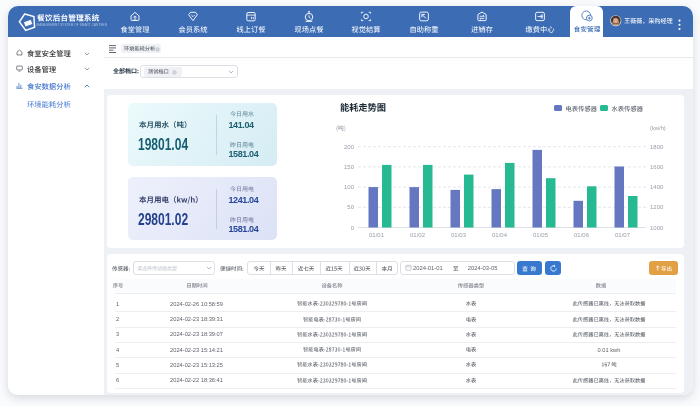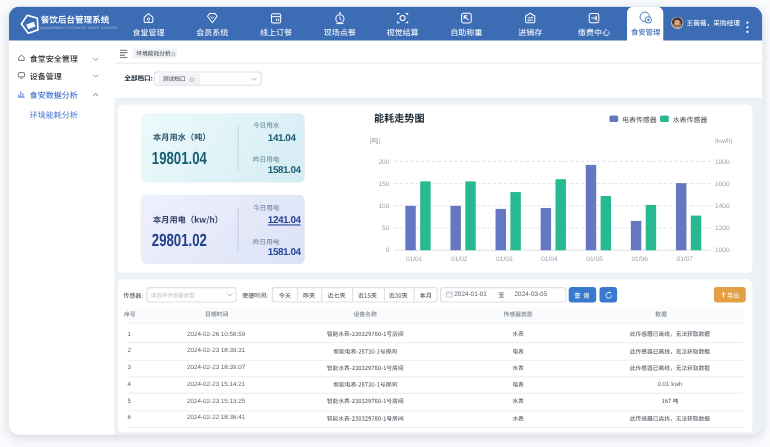--- a/index.html
+++ b/index.html
@@ -9,21 +9,21 @@
 .navit svg.ic { position:absolute; left:50%; transform:translateX(-50%); top:4.3px; }
 #acttab { position:absolute; left:562px; top:0; width:33px; height:32px; background:#fff; border-radius:6px 6px 0 0; }
 #side { position:absolute; left:0; top:31px; width:96px; height:358px; background:#fff; }
 #tabrow { position:absolute; left:96px; top:31px; width:589px; height:20.5px; background:#fff; border-bottom:1px solid #e7e9ed; }
 #dkrow { position:absolute; left:96px; top:51.5px; width:589px; height:32px; background:#fff; }
 #content { position:absolute; left:96px; top:83px; width:589px; height:306px; background:#edf0f4; }
 .card { position:absolute; background:#fff; border-radius:4px; }
 .stat { position:absolute; width:149px; height:63px; border-radius:5px; }
 .stat .num { position:absolute; left:10.5px; top:33.3px; font-size:16px; font-weight:bold; transform:scaleX(.75); transform-origin:0 50%; }
 .stat .div { position:absolute; left:88px; top:12px; width:1px; height:40px; }
-.stat .sv { position:absolute; left:116px; font-size:9px; font-weight:bold; letter-spacing:-.4px; }
+.stat .sv { position:absolute; left:101px; font-size:9px; font-weight:bold; letter-spacing:-.4px; }
 .inb { position:absolute; border:1px solid #dcdfe6; border-radius:3px; background:#fff; }
 .blbtn { position:absolute; top:7px; height:13.5px; border-radius:3px; background:#3879cf; }
 .td { position:absolute; font-size:5.7px; color:#5f646c; transform:translateX(-50%); white-space:nowrap; }
 .rline { position:absolute; width:561px; height:1px; background:#eceef2; }
 </style></head><body>
 <div id="app">
 <div id="hdr"></div>
 <svg class="abs" style="left:9px;top:5px;" width="21" height="21" viewBox="0 0 24 24">
 <g transform="rotate(-20 12 12)">
         <path d="M12 2.8 L20.8 9.2 L17.4 20.8 L6.6 20.8 L3.2 9.2 Z" fill="none" stroke="#fff" stroke-width="1.7"></path>
@@ -270,21 +270,21 @@
           <path id="t21" d="M3.3 -4V-1.5H1.9C2.4 -2.2 2.9 -3.1 3.2 -4ZM4.2 -4H4.3C4.6 -3.1 5 -2.2 5.6 -1.5H4.2ZM3.3 -6.4V-4.9H0.4V-4H2.3C1.8 -2.9 1.1 -1.8 0.2 -1.2C0.4 -1 0.7 -0.7 0.8 -0.4C1.1 -0.7 1.4 -1 1.7 -1.3V-0.6H3.3V0.7H4.2V-0.6H5.8V-1.3C6 -1 6.3 -0.7 6.6 -0.5C6.7 -0.7 7.1 -1.1 7.3 -1.3C6.4 -1.9 5.6 -2.9 5.2 -4H7.1V-4.9H4.2V-6.4Z M8.9 -6V-3.5C8.9 -2.4 8.8 -0.9 7.7 0C7.9 0.1 8.2 0.5 8.4 0.7C9.1 0.1 9.4 -0.7 9.6 -1.6H12.8V-0.5C12.8 -0.3 12.8 -0.3 12.6 -0.3C12.4 -0.3 11.8 -0.3 11.3 -0.3C11.4 -0 11.6 0.4 11.7 0.7C12.4 0.7 13 0.6 13.3 0.5C13.7 0.3 13.8 0.1 13.8 -0.5V-6ZM9.8 -5.1H12.8V-4.2H9.8ZM9.8 -3.4H12.8V-2.5H9.8C9.8 -2.8 9.8 -3.1 9.8 -3.4Z M16.1 -5.9V-3.2C16.1 -2.1 16 -0.8 15.2 0.1C15.4 0.2 15.7 0.5 15.9 0.7C16.4 0.1 16.7 -0.7 16.8 -1.5H18.4V0.6H19.3V-1.5H20.9V-0.4C20.9 -0.3 20.8 -0.2 20.7 -0.2C20.5 -0.2 20 -0.2 19.6 -0.2C19.7 0 19.9 0.4 19.9 0.6C20.6 0.6 21 0.6 21.4 0.5C21.7 0.3 21.8 0.1 21.8 -0.4V-5.9ZM16.9 -5H18.4V-4.1H16.9ZM20.9 -5V-4.1H19.3V-5ZM16.9 -3.3H18.4V-2.4H16.9C16.9 -2.7 16.9 -2.9 16.9 -3.2ZM20.9 -3.3V-2.4H19.3V-3.3Z M25.7 -2.9V-2.2H24.3V-2.9ZM26.7 -2.9H28.2V-2.2H26.7ZM25.7 -3.7H24.3V-4.4H25.7ZM26.7 -3.7V-4.4H28.2V-3.7ZM23.3 -5.3V-0.8H24.3V-1.3H25.7V-0.9C25.7 0.3 26 0.6 27 0.6C27.3 0.6 28.2 0.6 28.5 0.6C29.4 0.6 29.7 0.1 29.8 -1C29.6 -1.1 29.3 -1.2 29.1 -1.3V-5.3H26.7V-6.3H25.7V-5.3ZM28.9 -1.3C28.8 -0.5 28.8 -0.3 28.4 -0.3C28.2 -0.3 27.4 -0.3 27.1 -0.3C26.7 -0.3 26.7 -0.4 26.7 -0.9V-1.3Z M35 -2.9C35 -1.2 35.6 -0 36.5 0.8L37.2 0.4C36.4 -0.4 35.8 -1.4 35.8 -2.9C35.8 -4.3 36.4 -5.3 37.2 -6.1L36.5 -6.5C35.6 -5.7 35 -4.5 35 -2.9Z M38.1 0H39.2V-1.1L39.8 -1.7L40.8 0H42L40.4 -2.5L41.9 -4.2H40.6L39.2 -2.4H39.2V-6H38.1Z M43.3 0H44.6L45 -1.8C45.1 -2.2 45.2 -2.6 45.2 -3.1H45.3C45.4 -2.6 45.4 -2.2 45.5 -1.8L46 0H47.3L48.3 -4.2H47.3L46.8 -2.1C46.7 -1.7 46.7 -1.3 46.6 -0.9H46.6C46.5 -1.3 46.4 -1.7 46.3 -2.1L45.8 -4.2H44.8L44.3 -2.1C44.2 -1.7 44.1 -1.3 44 -0.9H44C43.9 -1.3 43.9 -1.7 43.8 -2.1L43.3 -4.2H42.2Z M48.6 1.4H49.3L51.2 -6H50.5Z M52 0H53.1V-2.9C53.4 -3.2 53.6 -3.4 54 -3.4C54.4 -3.4 54.6 -3.1 54.6 -2.5V0H55.7V-2.6C55.7 -3.7 55.3 -4.3 54.4 -4.3C53.8 -4.3 53.4 -4 53 -3.7L53.1 -4.5V-6H52Z M58.7 -2.9C58.7 -4.5 58.1 -5.7 57.3 -6.5L56.5 -6.1C57.3 -5.3 57.9 -4.3 57.9 -2.9C57.9 -1.4 57.3 -0.4 56.5 0.4L57.3 0.8C58.1 -0 58.7 -1.2 58.7 -2.9Z"></path>
         </g>
       </svg>
 <div class="num" style="color:#24418d;">29801.02</div>
 <div class="div" style="background:#c3cbe8;"></div>
 <svg class="abs" style="left:102.50px;top:8.90px;" width="24.00" height="6.66" viewBox="0 -5.12 24.00 6.66" overflow="visible">
         <g fill="#7e88ad">
           <path id="t22" d="M2.3 -3.1C2.7 -2.8 3.2 -2.4 3.5 -2.1L3.9 -2.5C3.6 -2.8 3.1 -3.2 2.7 -3.5ZM0.9 -2.1V-1.6H4.2C3.8 -1 3.2 -0.3 2.7 0.3L3.3 0.5C3.9 -0.3 4.7 -1.2 5.2 -1.9L4.8 -2.2L4.7 -2.1ZM2.9 -5.1C2.3 -4.2 1.3 -3.4 0.2 -2.9C0.3 -2.8 0.5 -2.6 0.6 -2.4C1.5 -2.8 2.4 -3.5 3 -4.3C3.7 -3.5 4.6 -2.9 5.4 -2.4C5.5 -2.6 5.7 -2.8 5.8 -3C5 -3.3 4 -4 3.4 -4.7L3.5 -4.9Z M7.6 -2.1H10.4V-0.5H7.6ZM7.6 -2.6V-4.1H10.4V-2.6ZM7 -4.7V0.4H7.6V0H10.4V0.4H11V-4.7Z M12.9 -4.7V-2.5C12.9 -1.6 12.8 -0.6 12.2 0.2C12.3 0.2 12.5 0.4 12.6 0.5C13.1 0 13.3 -0.6 13.4 -1.3H14.8V0.4H15.3V-1.3H16.8V-0.2C16.8 -0.1 16.8 -0.1 16.6 -0.1C16.5 -0.1 16.1 -0.1 15.7 -0.1C15.8 0.1 15.9 0.3 15.9 0.5C16.5 0.5 16.8 0.5 17.1 0.4C17.3 0.3 17.4 0.1 17.4 -0.2V-4.7ZM13.5 -4.1H14.8V-3.3H13.5ZM16.8 -4.1V-3.3H15.3V-4.1ZM13.5 -2.7H14.8V-1.8H13.4C13.4 -2.1 13.5 -2.3 13.5 -2.5ZM16.8 -2.7V-1.8H15.3V-2.7Z M20.7 -2.4V-1.6H19.3V-2.4ZM21.3 -2.4H22.6V-1.6H21.3ZM20.7 -2.9H19.3V-3.6H20.7ZM21.3 -2.9V-3.6H22.6V-2.9ZM18.7 -4.2V-0.7H19.3V-1.1H20.7V-0.6C20.7 0.2 20.9 0.4 21.6 0.4C21.8 0.4 22.7 0.4 22.9 0.4C23.5 0.4 23.7 0.1 23.8 -0.8C23.6 -0.9 23.4 -1 23.2 -1.1C23.2 -0.3 23.1 -0.2 22.8 -0.2C22.6 -0.2 21.8 -0.2 21.7 -0.2C21.3 -0.2 21.3 -0.2 21.3 -0.6V-1.1H23.2V-4.2H21.3V-5H20.7V-4.2Z"></path>
         </g>
       </svg>
-<div class="sv" style="top:17.9px;color:#27459a;text-decoration:underline;">1241.04</div>
+<div class="sv" style="top:17.9px;color:#27459a;">1241.04</div>
 <svg class="abs" style="left:102.50px;top:39.90px;" width="24.00" height="6.61" viewBox="0 -5.07 24.00 6.61" overflow="visible">
         <use href="#t20" fill="#7e88ad"></use>
       </svg>
 <div class="sv" style="top:46.9px;color:#27459a;">1581.04</div>
 </div>
 <svg class="abs" style="left:332.00px;top:97.30px;" width="46.00" height="9.68" viewBox="0 -7.84 46.00 9.68" overflow="visible">
       <g fill="#1c2b36">
         <path id="t23" d="M3.2 -3.6V-3.1H1.8V-3.6ZM0.8 -4.5V0.8H1.8V-0.9H3.2V-0.3C3.2 -0.2 3.2 -0.2 3.1 -0.2C3 -0.2 2.6 -0.2 2.3 -0.2C2.4 0.1 2.6 0.5 2.6 0.8C3.2 0.8 3.6 0.8 3.9 0.6C4.2 0.5 4.3 0.2 4.3 -0.3V-4.5ZM1.8 -2.3H3.2V-1.7H1.8ZM7.8 -7.2C7.4 -7 6.7 -6.7 6.1 -6.5V-7.8H5V-5C5 -4 5.3 -3.7 6.4 -3.7C6.6 -3.7 7.4 -3.7 7.6 -3.7C8.5 -3.7 8.8 -4 8.9 -5.2C8.6 -5.3 8.2 -5.4 7.9 -5.6C7.9 -4.8 7.8 -4.6 7.5 -4.6C7.3 -4.6 6.7 -4.6 6.5 -4.6C6.2 -4.6 6.1 -4.7 6.1 -5V-5.6C6.9 -5.8 7.8 -6.1 8.5 -6.4ZM7.9 -3.1C7.4 -2.8 6.8 -2.5 6.1 -2.2V-3.5H5V-0.6C5 0.4 5.3 0.8 6.4 0.8C6.6 0.8 7.5 0.8 7.7 0.8C8.6 0.8 8.9 0.4 9 -0.9C8.7 -1 8.2 -1.1 8 -1.3C8 -0.4 7.9 -0.2 7.6 -0.2C7.4 -0.2 6.7 -0.2 6.6 -0.2C6.2 -0.2 6.1 -0.2 6.1 -0.6V-1.3C7 -1.6 7.9 -1.9 8.6 -2.3ZM0.8 -4.9C1 -5 1.4 -5.1 3.6 -5.3C3.7 -5.1 3.7 -5 3.8 -4.8L4.8 -5.2C4.6 -5.8 4.2 -6.6 3.7 -7.2L2.8 -6.9C3 -6.7 3.1 -6.4 3.2 -6.1L1.9 -6C2.3 -6.5 2.6 -7 2.9 -7.5L1.7 -7.8C1.5 -7.2 1 -6.5 0.9 -6.3C0.7 -6.1 0.6 -6 0.4 -6C0.6 -5.7 0.7 -5.2 0.8 -4.9Z M11 -7.8V-6.9H9.7V-6H11V-5.4H9.8V-4.5H11V-3.8H9.5V-2.9H10.7C10.4 -2.3 9.9 -1.6 9.4 -1.2C9.5 -0.9 9.8 -0.5 9.9 -0.2C10.3 -0.6 10.7 -1.1 11 -1.7V0.8H12V-1.7C12.3 -1.4 12.5 -1 12.7 -0.7L13.4 -1.6C13.2 -1.8 12.6 -2.5 12.2 -2.9H13.3V-3.8H12V-4.5H13V-5.4H12V-6H13.1V-6.9H12V-7.8ZM16.7 -7.8C16 -7.3 14.6 -6.8 13.3 -6.5C13.4 -6.2 13.6 -5.9 13.6 -5.6C14 -5.7 14.5 -5.8 14.9 -6V-4.9L13.5 -4.7L13.6 -3.7L14.9 -3.9V-2.9L13.3 -2.6L13.4 -1.7L14.9 -1.9V-0.7C14.9 0.4 15.1 0.7 16 0.7C16.2 0.7 16.8 0.7 17 0.7C17.8 0.7 18.1 0.2 18.2 -1.1C17.9 -1.2 17.5 -1.3 17.3 -1.5C17.2 -0.5 17.2 -0.2 16.9 -0.2C16.8 -0.2 16.3 -0.2 16.2 -0.2C16 -0.2 15.9 -0.3 15.9 -0.7V-2L18.1 -2.4L18 -3.4L15.9 -3V-4.1L17.8 -4.4L17.6 -5.3L15.9 -5.1V-6.3C16.6 -6.5 17.1 -6.8 17.6 -7.1Z M20.2 -3.6C20.1 -2.3 19.6 -0.7 18.6 0.1C18.8 0.3 19.2 0.6 19.4 0.8C20 0.4 20.4 -0.3 20.7 -1C21.7 0.4 23.1 0.7 25 0.7H27C27 0.4 27.2 -0.1 27.4 -0.4C26.8 -0.3 25.4 -0.3 25 -0.3C24.5 -0.3 24 -0.4 23.5 -0.5V-1.8H26.5V-2.8H23.5V-3.9H27.1V-5H23.5V-5.9H26.4V-6.9H23.5V-7.8H22.4V-6.9H19.7V-5.9H22.4V-5H18.9V-3.9H22.4V-0.8C21.8 -1.1 21.4 -1.5 21.1 -2.2C21.2 -2.6 21.3 -3 21.3 -3.4Z M31.3 -3.2 31.2 -2.7H28.4V-1.7H30.8C30.5 -1 29.7 -0.4 27.9 -0.1C28.2 0.1 28.4 0.6 28.5 0.8C30.7 0.3 31.6 -0.5 32.1 -1.7H34.4C34.4 -0.8 34.2 -0.4 34.1 -0.3C34 -0.2 33.8 -0.2 33.7 -0.2C33.4 -0.2 32.8 -0.2 32.3 -0.2C32.4 0 32.6 0.5 32.6 0.8C33.2 0.8 33.8 0.8 34.1 0.8C34.5 0.7 34.7 0.7 35 0.4C35.3 0.1 35.5 -0.6 35.6 -2.2C35.6 -2.4 35.7 -2.7 35.7 -2.7H32.3L32.4 -3.2H32C32.4 -3.4 32.7 -3.7 33 -4.1C33.3 -3.8 33.6 -3.6 33.8 -3.4L34.4 -4.3C34.2 -4.5 33.8 -4.7 33.4 -5C33.5 -5.3 33.6 -5.7 33.7 -6.1H34.4C34.4 -4.3 34.5 -3.2 35.5 -3.2C36.2 -3.2 36.5 -3.4 36.6 -4.5C36.3 -4.5 36 -4.7 35.8 -4.9C35.7 -4.3 35.7 -4.1 35.6 -4.1C35.3 -4.1 35.4 -5.2 35.4 -7L34.4 -7H33.7L33.8 -7.8H32.7L32.7 -7H31.6V-6.1H32.6C32.6 -5.9 32.6 -5.7 32.5 -5.5L32 -5.8L31.4 -5.1L31.4 -5.7L30.3 -5.6V-6.1H31.4V-7H30.3V-7.8H29.3V-7H28.1V-6.1H29.3V-5.4L28 -5.3L28.1 -4.3L29.3 -4.5V-4.1C29.3 -4 29.3 -3.9 29.2 -3.9C29.1 -3.9 28.7 -3.9 28.3 -3.9C28.4 -3.7 28.5 -3.3 28.6 -3C29.2 -3 29.6 -3 29.9 -3.2C30.3 -3.3 30.3 -3.6 30.3 -4V-4.6L31.5 -4.8L31.4 -5.1L32.1 -4.6C31.9 -4.3 31.6 -4.1 31.1 -3.9C31.3 -3.7 31.5 -3.4 31.7 -3.2Z M37.5 -7.5V0.8H38.5V0.5H44.2V0.8H45.4V-7.5ZM39.2 -1.3C40.5 -1.1 42 -0.8 42.9 -0.5H38.5V-3.2C38.7 -3 38.8 -2.7 38.9 -2.5C39.4 -2.6 39.9 -2.7 40.4 -2.9L40.1 -2.5C40.9 -2.3 41.8 -2 42.4 -1.7L42.8 -2.4C42.3 -2.6 41.4 -2.9 40.7 -3C41 -3.2 41.2 -3.3 41.5 -3.4C42.2 -3 43 -2.8 43.8 -2.6C43.9 -2.8 44.1 -3.1 44.2 -3.3V-0.5H43L43.5 -1.2C42.6 -1.5 41 -1.9 39.7 -2ZM40.5 -6.5C40.1 -5.8 39.3 -5.1 38.6 -4.7C38.8 -4.6 39.1 -4.3 39.3 -4.1C39.5 -4.2 39.7 -4.3 39.8 -4.5C40 -4.3 40.3 -4.1 40.5 -4C39.9 -3.7 39.2 -3.5 38.5 -3.4V-6.5ZM40.6 -6.5H44.2V-3.4C43.6 -3.5 43 -3.7 42.4 -3.9C43 -4.4 43.5 -4.9 43.9 -5.4L43.3 -5.8L43.1 -5.8H41.1C41.2 -5.9 41.3 -6.1 41.4 -6.2ZM41.4 -4.4C41.1 -4.6 40.8 -4.7 40.5 -5H42.3C42.1 -4.7 41.7 -4.6 41.4 -4.4Z"></path>
       </g>
     </svg>

